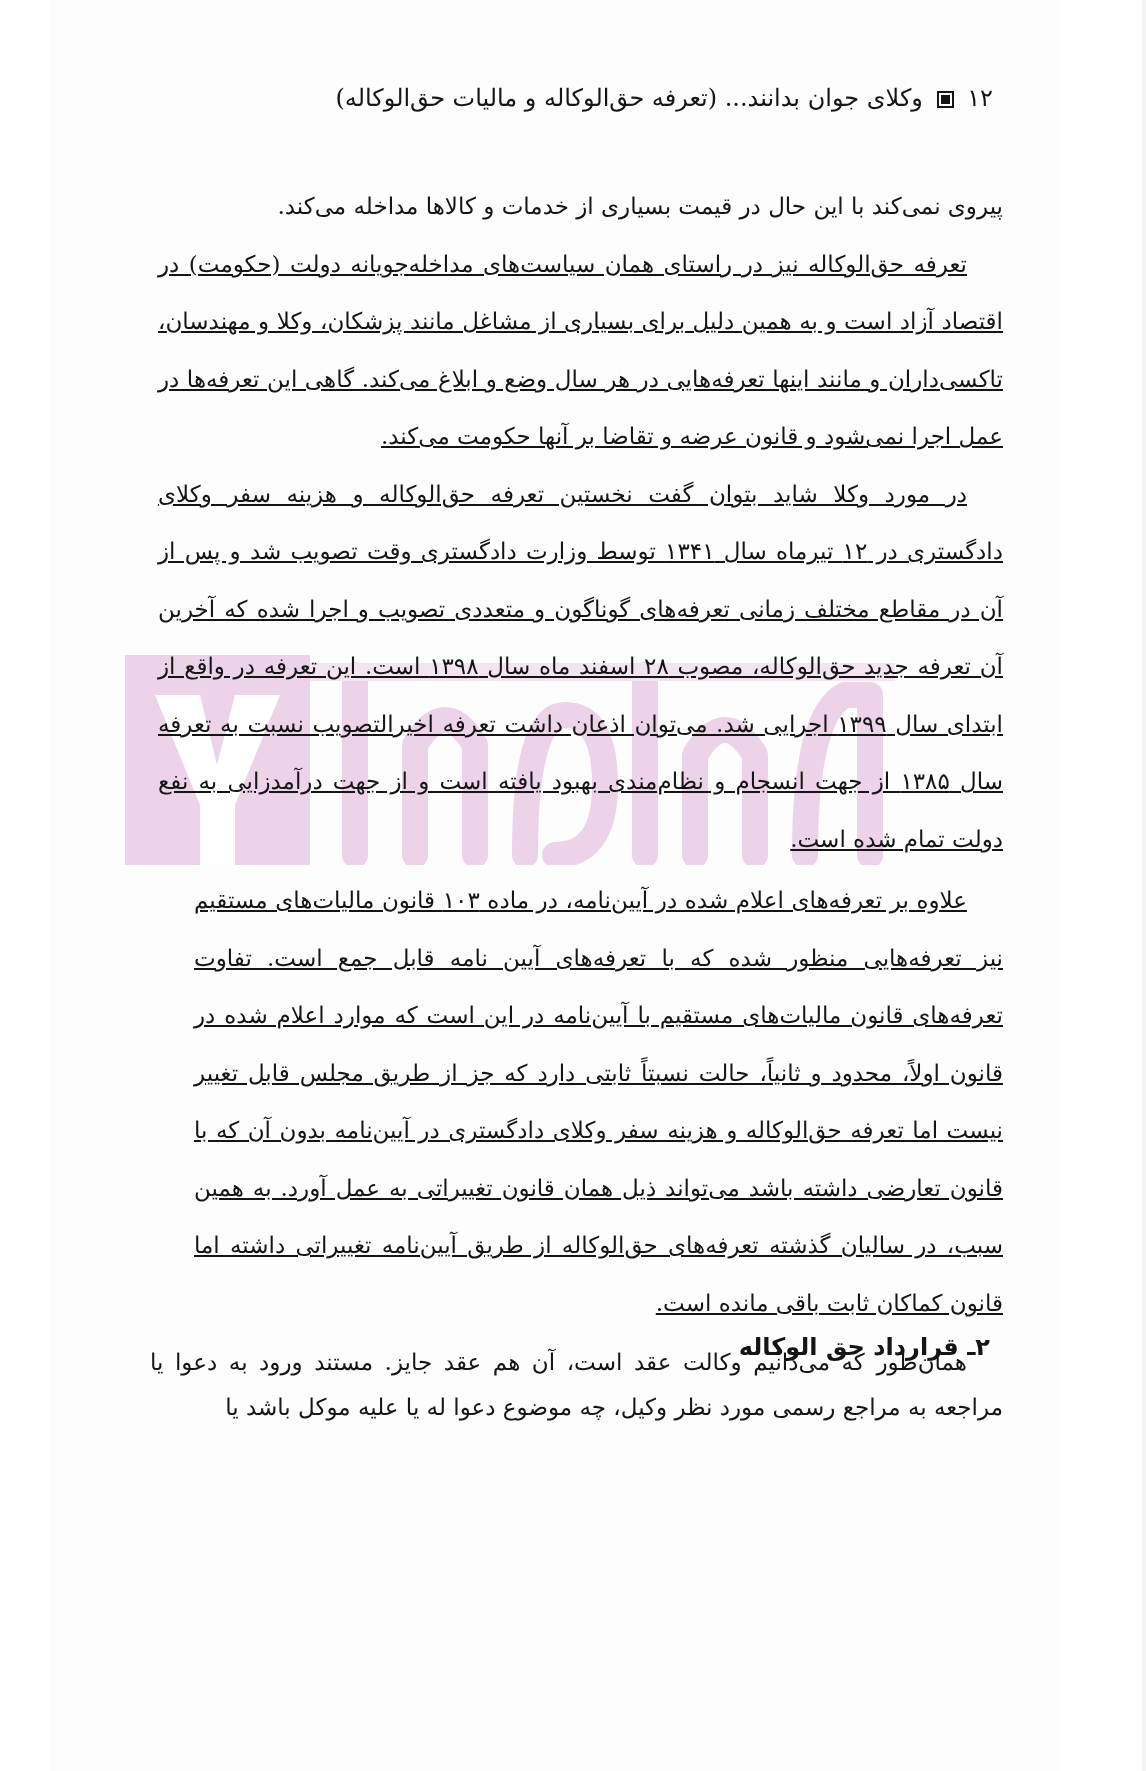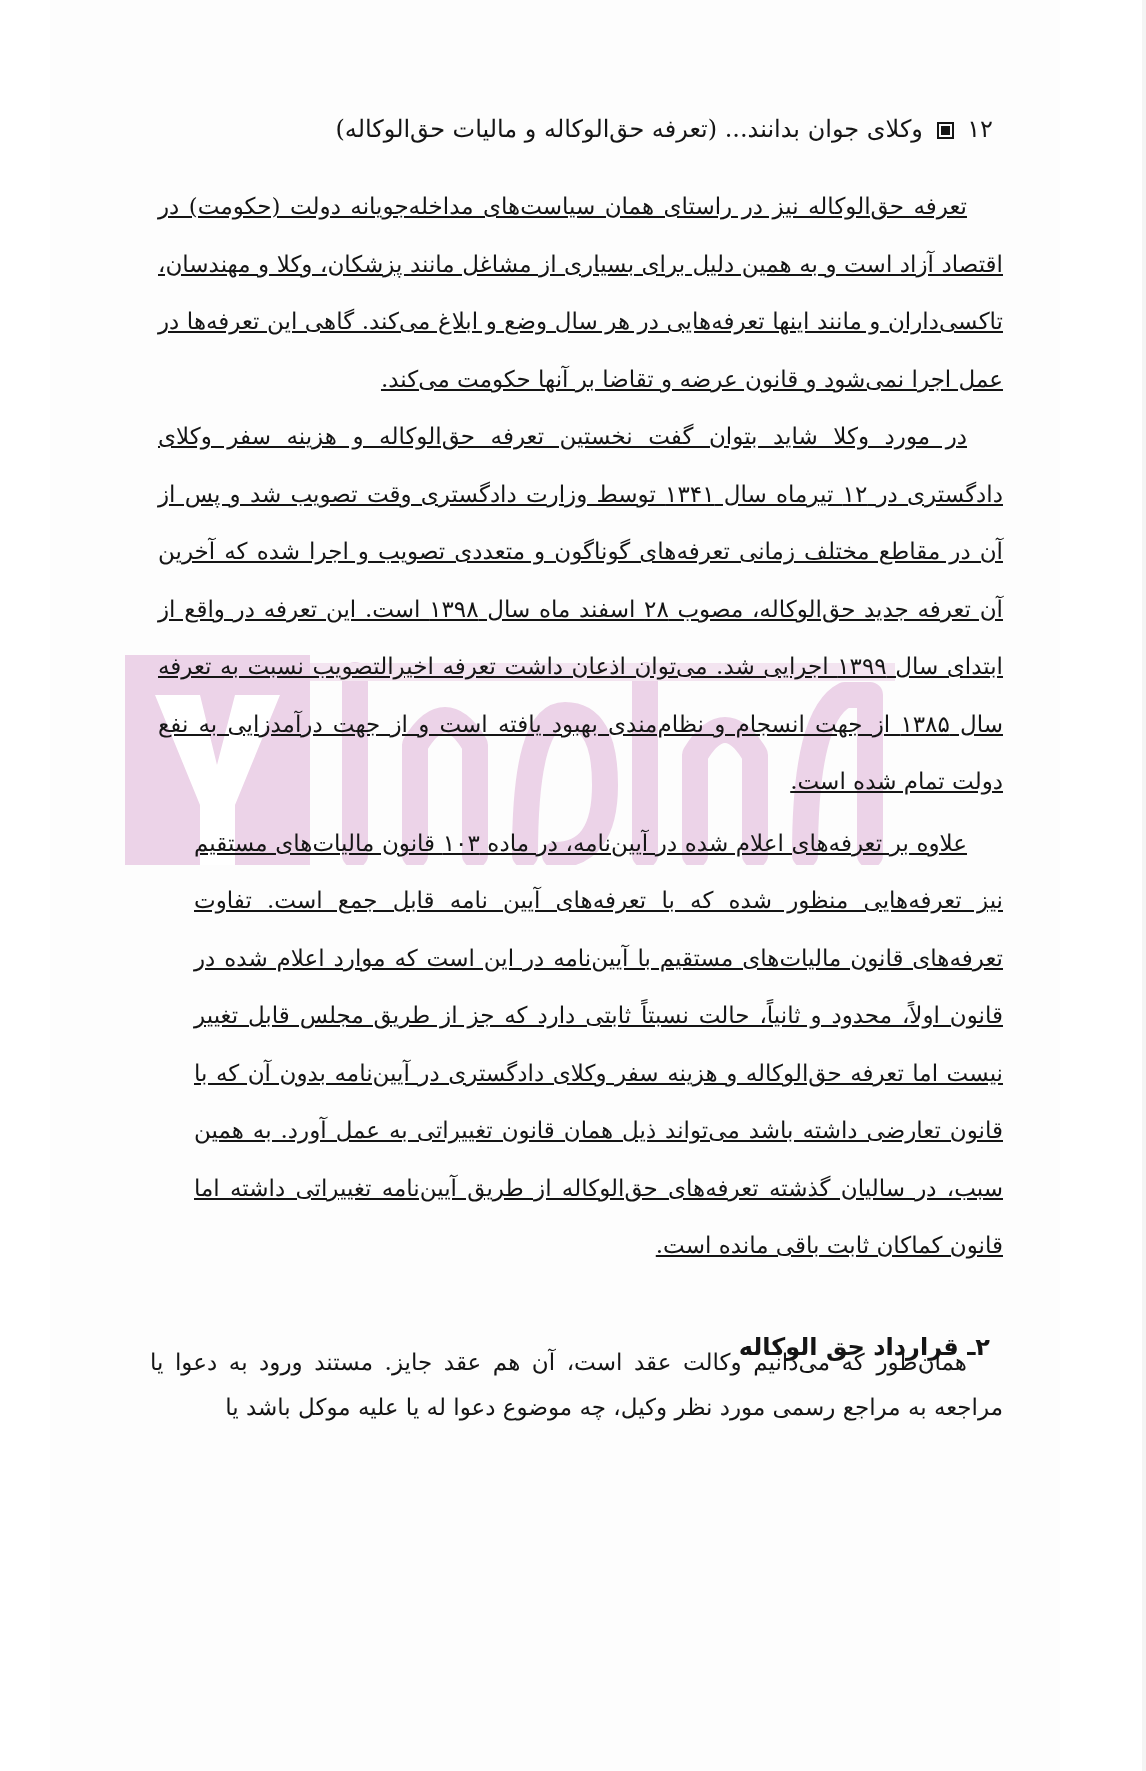--- a/index.html
+++ b/index.html
@@ -18,21 +18,21 @@
     background: #fdfdfd;
   }
   .watermark {
     position: absolute;
     left: 125px; top: 655px;
     width: 770px; height: 210px;
     z-index: 0;
   }
   .header {
     position: absolute;
-    right: 153px; top: 115px;
+    right: 153px; top: 84px;
     direction: rtl;
     font-size: 24px;
     white-space: nowrap;
     z-index: 2;
   }
   .header .box {
     display: inline-block;
     width: 13px; height: 13px;
     border: 2px solid #151515;
     position: relative;
@@ -107,20 +107,21 @@
   <rect x="185" y="8" width="585" height="18" fill="#f3e4f0"></rect>
 </svg>
 
 <div class="header">
   <span>۱۲</span>
   <span class="box"></span>
   <span>وکلای جوان بدانند... (تعرفه حق‌الوکاله و مالیات حق‌الوکاله)</span>
 </div>
 
 <div class="body-text">
+  <p>پیروی نمی‌کند با این حال در قیمت بسیاری از خدمات و کالاها مداخله می‌کند.</p>
   <p class="indent">تعرفه حق‌الوکاله نیز در راستای همان سیاست‌های مداخله‌جویانه دولت (حکومت) در اقتصاد آزاد است و به همین دلیل برای بسیاری از مشاغل مانند پزشکان، وکلا و مهندسان، تاکسی‌داران و مانند اینها تعرفه‌هایی در هر سال وضع و ابلاغ می‌کند. گاهی این تعرفه‌ها در عمل اجرا نمی‌شود و قانون عرضه و تقاضا بر آنها حکومت می‌کند.</p>
   <p class="indent">در مورد وکلا شاید بتوان گفت نخستین تعرفه حق‌الوکاله و هزینه سفر وکلای دادگستری در ۱۲ تیرماه سال ۱۳۴۱ توسط وزارت دادگستری وقت تصویب شد و پس از آن در مقاطع مختلف زمانی تعرفه‌های گوناگون و متعددی تصویب و اجرا شده که آخرین آن تعرفه جدید حق‌الوکاله، مصوب ۲۸ اسفند ماه سال ۱۳۹۸ است. این تعرفه در واقع از ابتدای سال ۱۳۹۹ اجرایی شد. می‌توان اذعان داشت تعرفه اخیرالتصویب نسبت به تعرفه سال ۱۳۸۵ از جهت انسجام و نظام‌مندی بهبود یافته است و از جهت درآمدزایی به نفع دولت تمام شده است.</p>
   <p class="indent gap-before">علاوه بر تعرفه‌های اعلام شده در آیین‌نامه، در ماده ۱۰۳ قانون مالیات‌های مستقیم نیز تعرفه‌هایی منظور شده که با تعرفه‌های آیین نامه قابل جمع است. تفاوت تعرفه‌های قانون مالیات‌های مستقیم با آیین‌نامه در این است که موارد اعلام شده در قانون اولاً، محدود و ثانیاً، حالت نسبتاً ثابتی دارد که جز از طریق مجلس قابل تغییر نیست اما تعرفه حق‌الوکاله و هزینه سفر وکلای دادگستری در آیین‌نامه بدون آن که با قانون تعارضی داشته باشد می‌تواند ذیل همان قانون تغییراتی به عمل آورد. به همین سبب، در سالیان گذشته تعرفه‌های حق‌الوکاله از طریق آیین‌نامه تغییراتی داشته اما قانون کماکان ثابت باقی مانده است.</p>
 </div>
 
 <div class="section-heading">۲ـ قرارداد حق الوکاله</div>
 
 <div class="section-text">
   <p>همان‌طور که می‌دانیم وکالت عقد است، آن هم عقد جایز. مستند ورود به دعوا یا مراجعه به مراجع رسمی مورد نظر وکیل، چه موضوع دعوا له یا علیه موکل باشد یا</p>
 </div>

